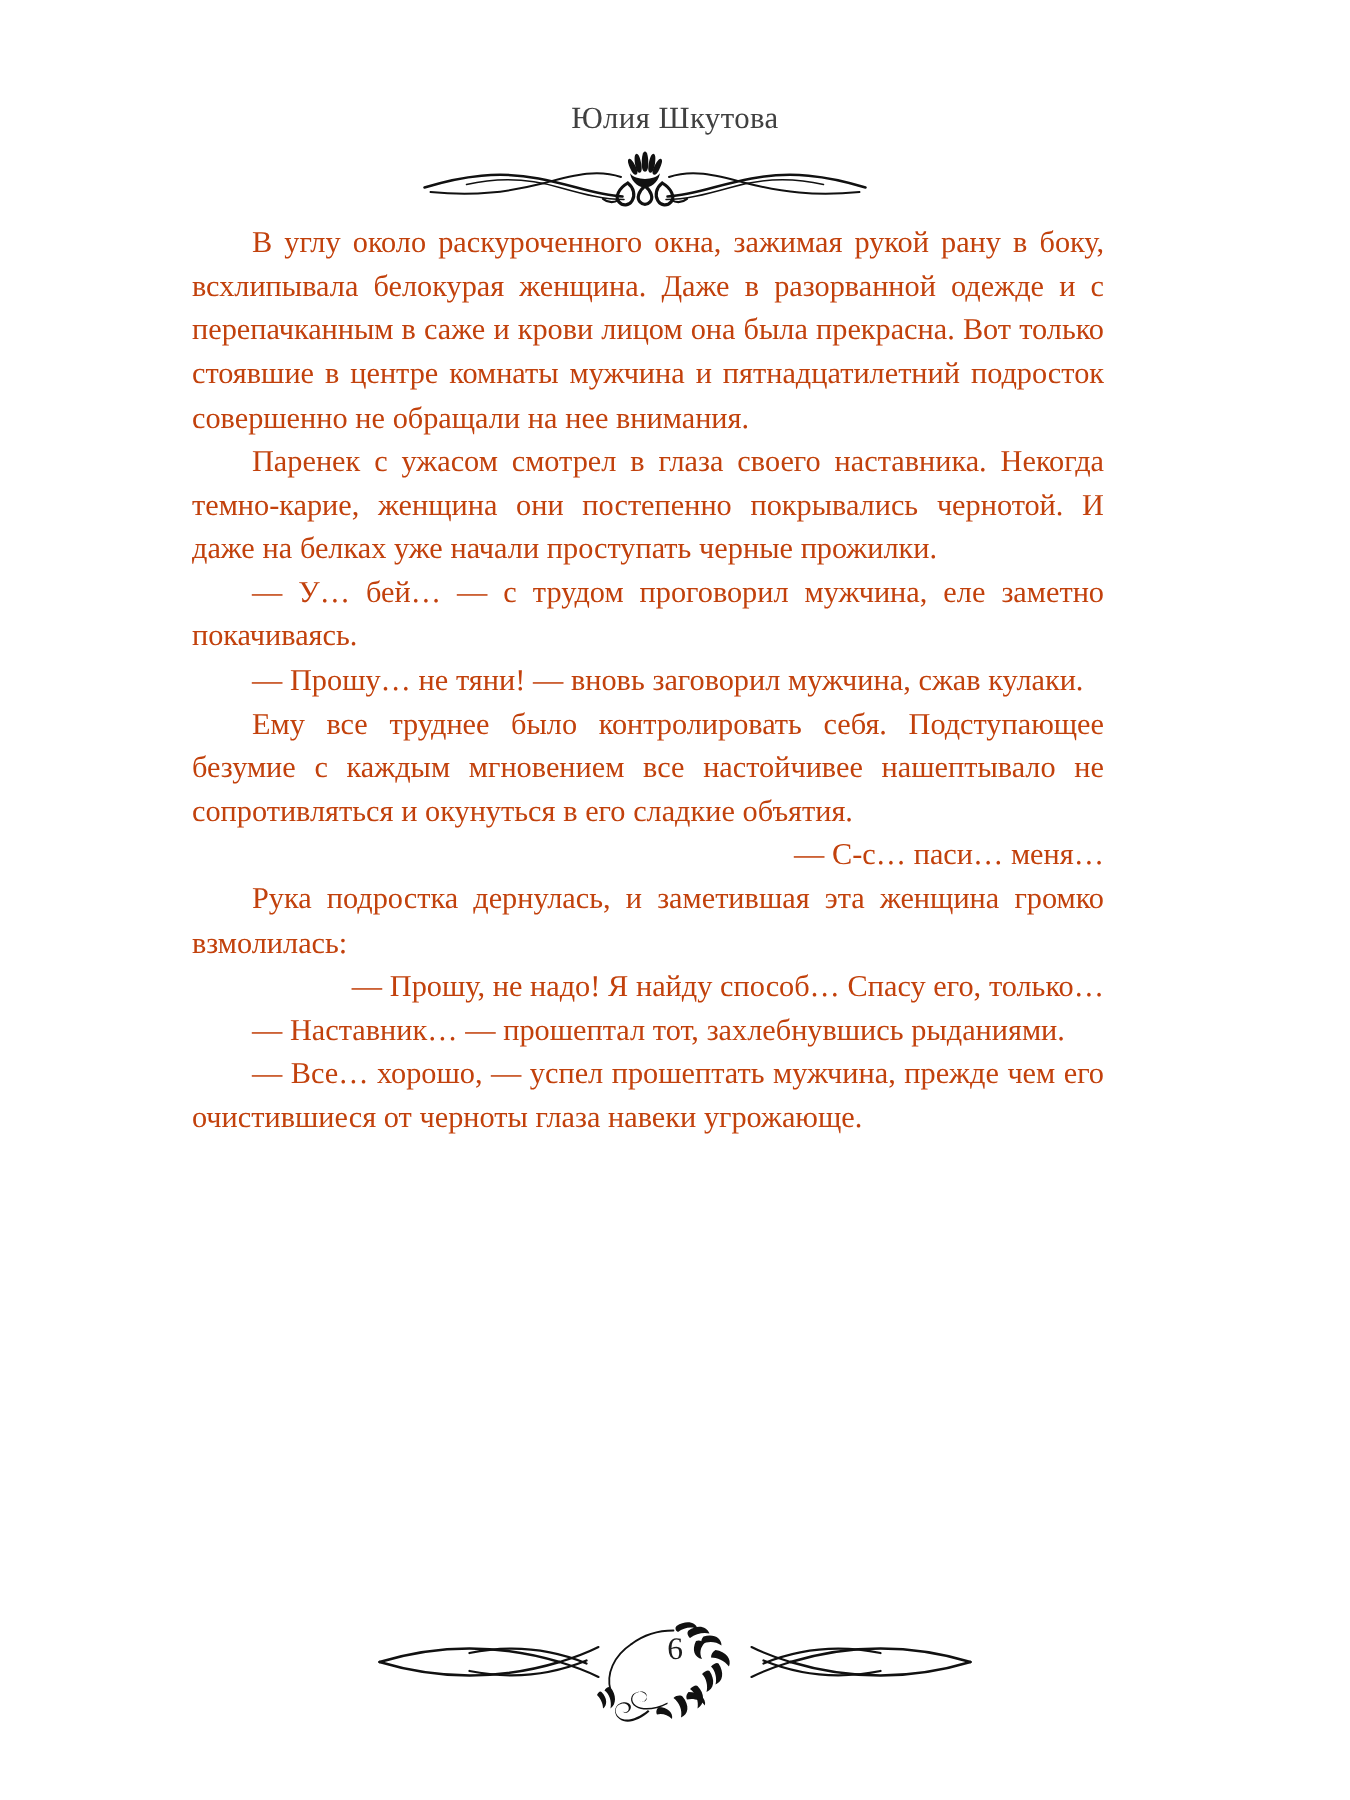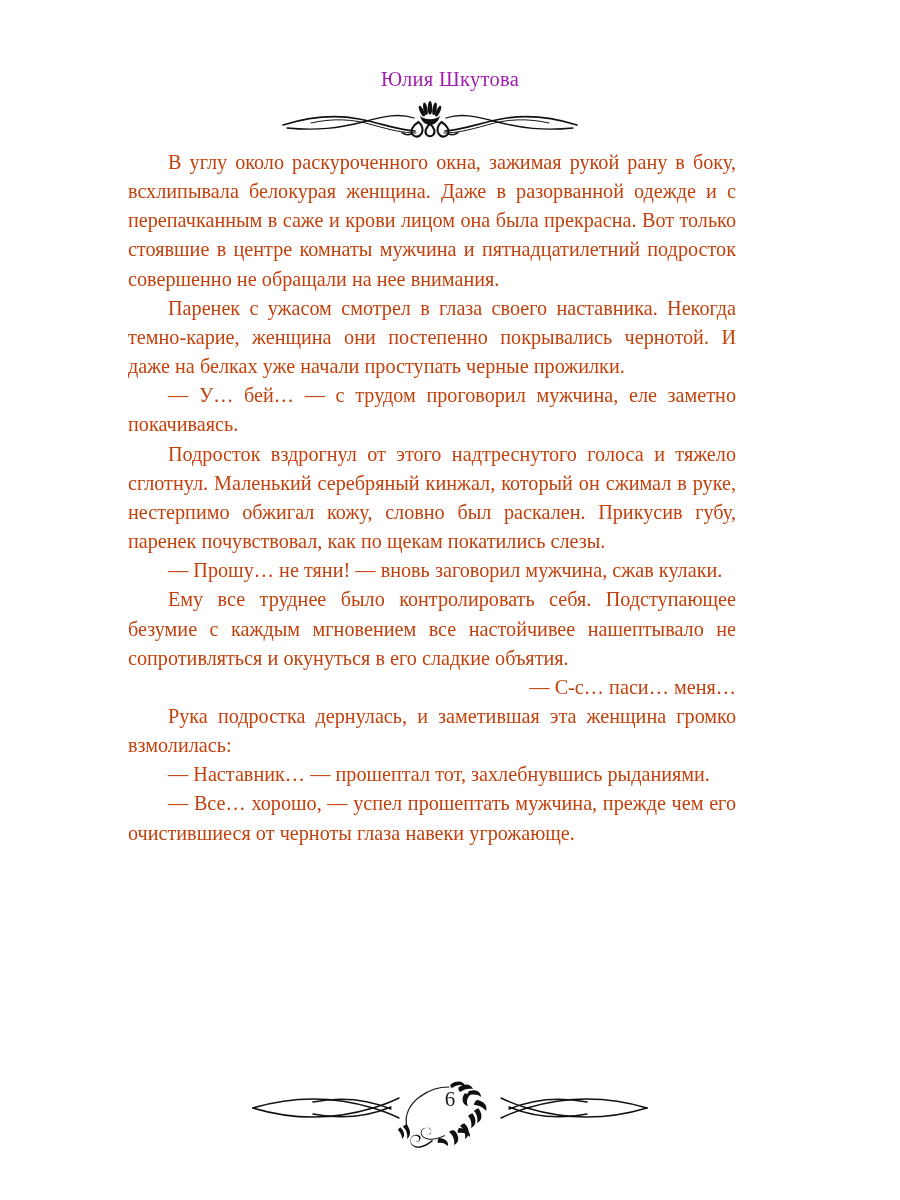--- a/index.html
+++ b/index.html
@@ -19,21 +19,21 @@
 
   
   .running-head {
     position: absolute;
     top: 68px;
     left: 0;
     width: 900px;
     text-align: center;
     font-size: 20.5px;
     letter-spacing: 0.3px;
-    color: #a21caf;
+    color: #404040;
     font-weight: 400;
   }
 
   
   .ornament-top {
     position: absolute;
     top: 98px;
     left: 281px;
     width: 298px;
     height: 42px;
@@ -133,25 +133,25 @@
         <path d="M131.2 35.4 C128 37.4, 124 37, 121 34.6"></path>
         <path d="M166.8 35.4 C170 37.4, 174 37, 177 34.6"></path>
       </g>
     </svg>
   </div>
 
   <div class="body-block">
     <p class="para">В углу около раскуроченного окна, зажимая рукой рану в боку, всхлипывала белокурая женщина. Даже в разорванной одежде и с перепачканным в саже и крови лицом она была прекрасна. Вот только стоявшие в центре комнаты мужчина и пятнадцатилетний подросток совершенно не обращали на нее внимания.</p>
     <p class="para">Паренек с ужасом смотрел в глаза своего наставника. Некогда темно-карие, женщина они постепенно покрывались чернотой. И даже на белках уже начали проступать черные прожилки.</p>
     <p class="para">— У… бей… — с трудом проговорил мужчина, еле заметно покачиваясь.</p>
-    <p class="para">Подросток вздрогнул от этого надтреснутого голоса и тяжело сглотнул. Маленький серебряный кинжал, который он сжимал в руке, нестерпимо обжигал кожу, словно был раскален. Прикусив губу, паренек почувствовал, как по щекам покатились слезы.</p>
     <p class="para">— Прошу… не тяни! — вновь заговорил мужчина, сжав кулаки.</p>
     <p class="para">Ему все труднее было контролировать себя. Подступающее безумие с каждым мгновением все настойчивее нашептывало не сопротивляться и окунуться в его сладкие объятия.</p>
     <p class="para nojust">— С-с… паси… меня…</p>
     <p class="para">Рука подростка дернулась, и заметившая эта женщина громко взмолилась:</p>
+    <p class="para nojust">— Прошу, не надо! Я найду способ… Спасу его, только…</p>
     <p class="para">— Наставник… — прошептал тот, захлебнувшись рыданиями.</p>
     <p class="para">— Все… хорошо, — успел прошептать мужчина, прежде чем его очистившиеся от черноты глаза навеки угрожающе.</p>
   </div>
 
   <div class="ornament-bottom">
     <svg viewBox="0 0 402 80" xmlns="http://www.w3.org/2000/svg" aria-hidden="true">
       <g fill="none" stroke="#111111" stroke-linecap="round">
 
         <path d="M4 30 C44 18, 84 18, 124 30" stroke-width="1.6"></path>
         <path d="M4 30 C44 42, 84 42, 124 30" stroke-width="1.6"></path>

